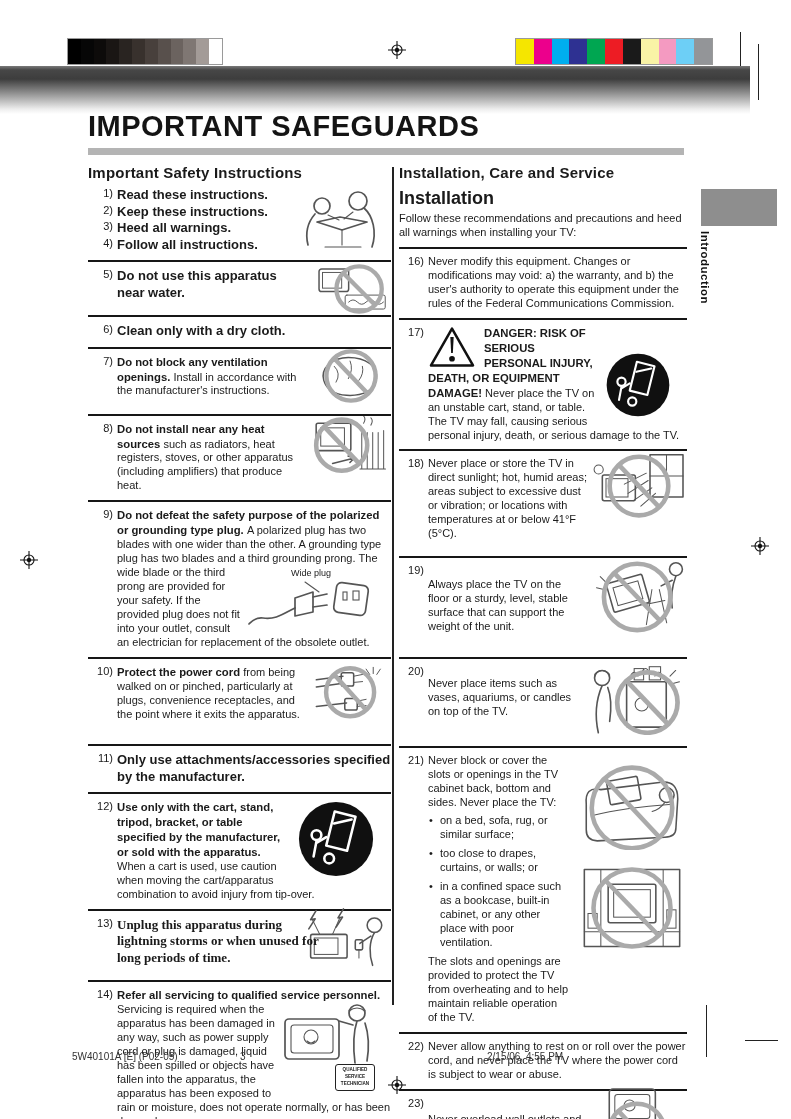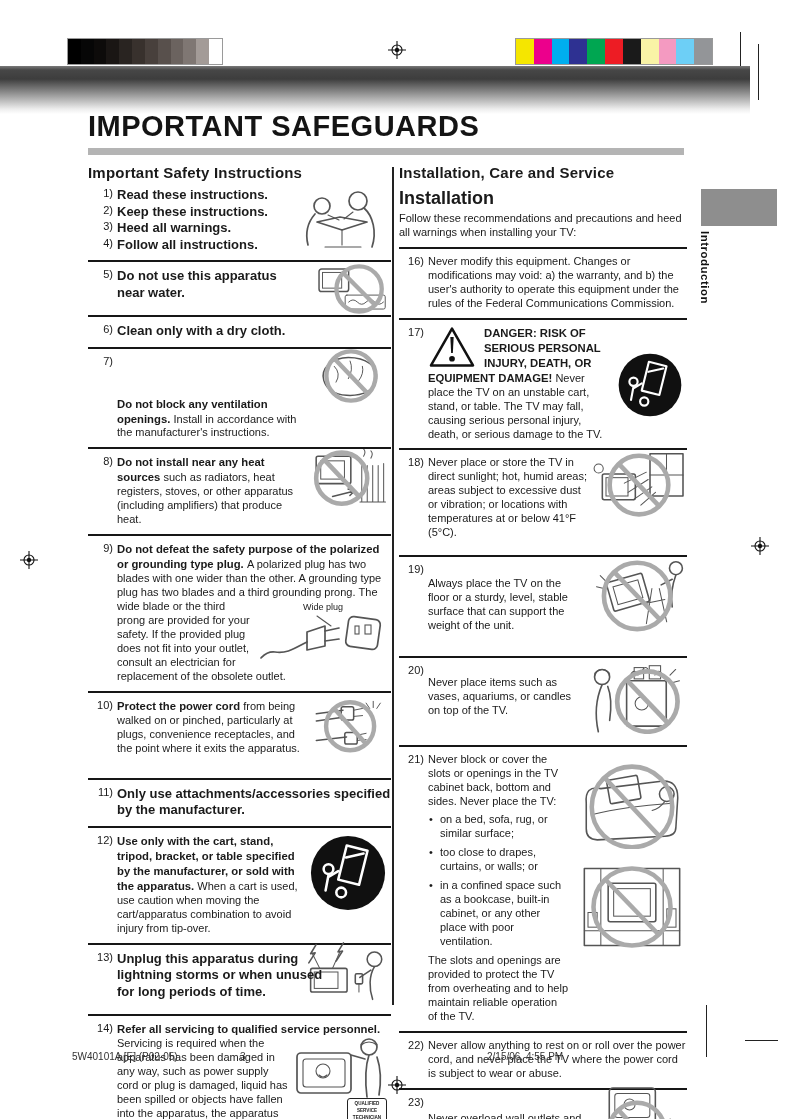--- a/index.html
+++ b/index.html
@@ -28,21 +28,21 @@
   h2.sec{font-size:15px;font-weight:bold;margin:0 0 5px 0;letter-spacing:0.2px;}
   h3.sub{font-size:18px;font-weight:bold;margin:0 0 2px 0;}
   .block{position:relative;padding:6px 0 7px 0;}
   .block + .block{border-top:2px solid #161616;}
   .item{display:grid;grid-template-columns:25px 1fr;column-gap:4px;position:relative;}
   .num{text-align:right;white-space:nowrap;}
   .body{position:relative;}
   .lb .body{font-weight:bold;font-size:13px;}   
   .body b{font-size:11.3px;}
   .illus{position:absolute;}
-  .fl{float:right;margin:0 4px 2px 6px;}
+  .fl{float:right;margin:0 16px 2px 6px;}
   .fll{float:left;margin:0 8px 2px 0;}
   svg{display:block;}
   .art{stroke:#555;stroke-width:1.7;fill:none;stroke-linecap:round;stroke-linejoin:round;}
   .thin{stroke:#555;stroke-width:1.1;fill:none;stroke-linecap:round;}
   .ban{stroke:#aaa;stroke-width:5;fill:none;}
   .banl{stroke:#aaa;stroke-width:5;stroke-linecap:butt;}
   .blk{fill:#101010;}
   .wht{stroke:#fff;stroke-width:2.6;fill:none;stroke-linecap:round;stroke-linejoin:round;}
   .bullets{margin:4px 0 4px 0;padding-left:12px;list-style:none;}
   .bullets li{position:relative;margin-bottom:5px;}
@@ -194,21 +194,21 @@
       <span class="illus" style="right:0;top:-2px;">
         <svg width="80" height="58" viewBox="0 0 90 66">
           <path d="M14 38 C10 24 24 12 42 12 C62 12 76 22 74 36 C72 50 58 56 40 55 C26 54 17 48 14 38 Z" class="art"></path>
           <path d="M26 22 q8 8 2 18 M44 16 q4 10 -2 20 M58 22 q2 8 -4 16" class="thin"></path>
           <circle cx="45" cy="33" r="28" class="ban"></circle>
             <line x1="26" y1="13" x2="64" y2="53" class="banl"></line>
         </svg>
         </span>
       <div class="item">
           <span class="num">7)</span>
-        <div class="body" style="padding-right:86px;margin-top:42px;"><b>Do not block any ventilation openings. </b><span>Install in accordance with the manufacturer's instructions.</span></div>
+        <div class="body" style="padding-right:86px;"><b>Do not block any ventilation openings. </b><span>Install in accordance with the manufacturer's instructions.</span></div>
         </div>
     </div>
 
     <div class="block" style="min-height:62px;">
       <span class="illus" style="right:0;top:0;">
         <svg width="84" height="62" viewBox="0 0 92 68">
           <rect x="10" y="8" width="38" height="30" rx="2" class="art"></rect>
             <rect x="15" y="13" width="26" height="20" class="thin"></rect>
           <path d="M60 16 L60 58 M66 18 L66 58 M72 18 L72 58 M78 18 L78 58 M84 16 L84 58 M58 58 L86 58" class="thin"></path>
           <path d="M62 8 q3 -5 0 -8 M70 10 q3 -5 0 -8" class="thin"></path>
@@ -302,21 +302,21 @@
           <path d="M12 4 L6 14 L11 13 L4 24" class="art"></path>
             <path d="M42 2 L36 12 L41 11 L34 22" class="art"></path>
           <circle cx="76" cy="20" r="8" class="art"></circle>
           <path d="M76 28 C70 38 70 52 74 64 M72 32 L60 40" class="art"></path>
           <rect x="55" y="36" width="8" height="11" rx="1.5" class="art"></rect>
           <path d="M59 47 L59 56" class="thin"></path>
         </svg>
         </span>
       <div class="item lb">
           <span class="num">13)</span>
-          <div class="body" style="padding-right:64px;">Unplug this apparatus during lightning storms or when unused for long periods of time.</div>
+          <div class="body" style="padding-right:64px;font-family:Liberation Serif, serif;">Unplug this apparatus during lightning storms or when unused for long periods of time.</div>
         </div>
     </div>
 
     <div class="block">
       <div class="item">
           <span class="num">14)</span>
         <div class="body">
           <b>Refer all servicing to qualified service personnel. </b>
           <span class="fl" style="width:92px;height:88px;position:relative;float:right;">
             <svg width="92" height="62" viewBox="0 0 92 62">

